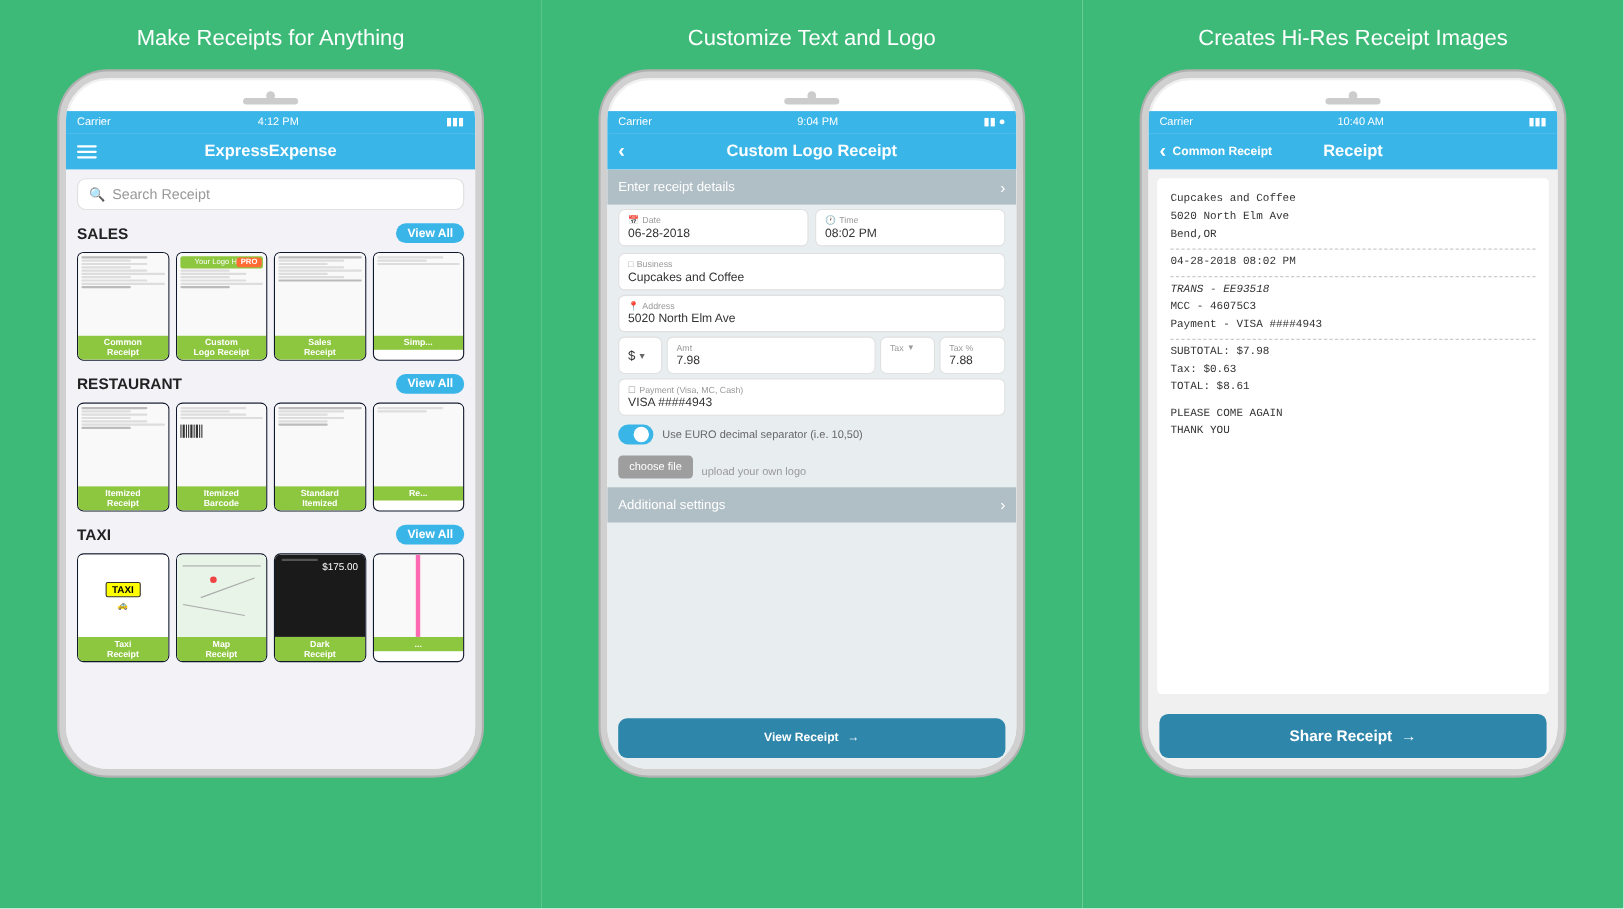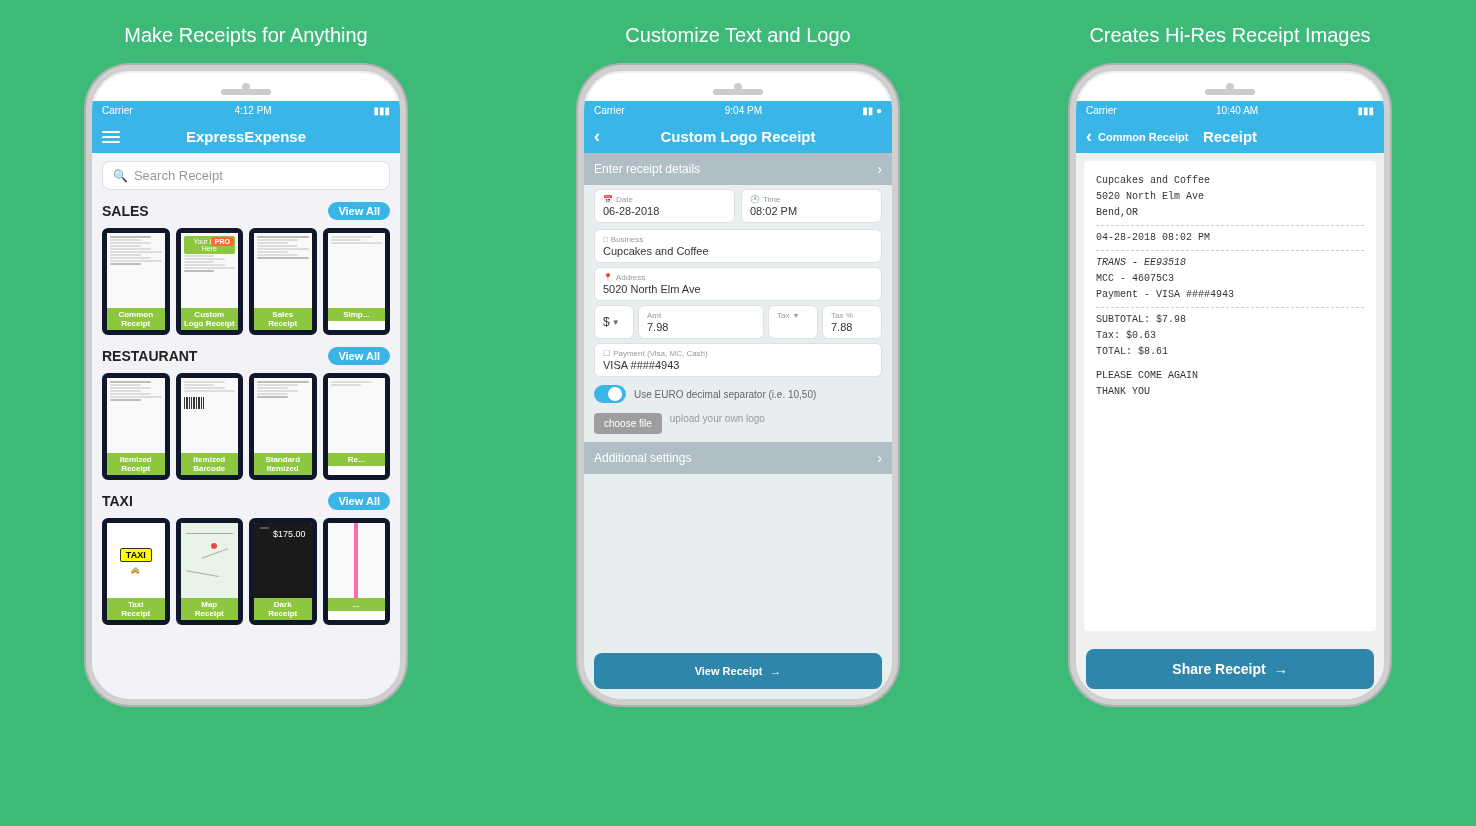--- a/index.html
+++ b/index.html
@@ -24,21 +24,21 @@
       font-weight: 500;
       margin-bottom: 18px;
       text-align: center;
     }
     
     .phone {
       background: white;
       border-radius: 44px;
       border: 6px solid #d0d0d0;
       box-shadow: 0 0 0 2px #b0b0b0, inset 0 0 0 2px #f0f0f0;
-      width: 320px;
+      width: 384px;
       height: 640px;
       position: relative;
       overflow: hidden;
       display: flex;
       flex-direction: column;
     }
     .phone::before {
       content: '';
       position: absolute;
       top: 12px;
@@ -182,21 +182,21 @@
       padding: 4px 10px 8px;
       overflow: hidden;
       flex-shrink: 0;
     }
     .receipt-card {
       background: white;
       border-radius: 6px;
       overflow: hidden;
       flex: 1;
       min-width: 0;
-      border: 5px solid #0f172a;
+      border: 1px solid #0f172a;
     }
     .receipt-card-img {
       height: 75px;
       background: #f9f9f9;
       display: flex;
       align-items: center;
       justify-content: center;
       font-size: 8px;
       color: #aaa;
       overflow: hidden;
@@ -296,21 +296,21 @@
       left: 14px;
       top: 2px;
       width: 14px;
       height: 14px;
       background: white;
       border-radius: 50%;
     }
     .euro-text { font-size: 10px; color: #666; }
     .choose-file-row {
       display: flex;
-      align-items: flex-start;
+      align-items: flex-end;
       gap: 8px;
       padding: 4px 10px;
       flex-shrink: 0;
     }
     .choose-file-btn {
       background: #9e9e9e;
       color: white;
       border: none;
       border-radius: 4px;
       padding: 5px 10px;

